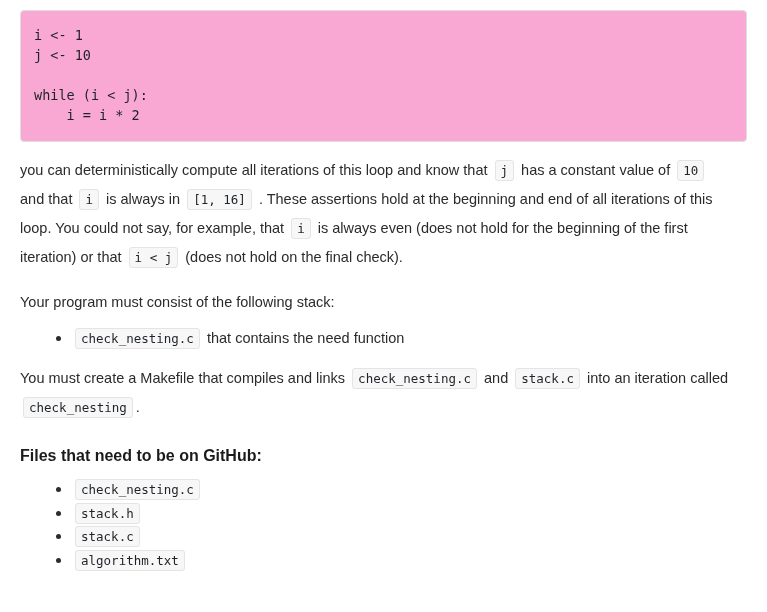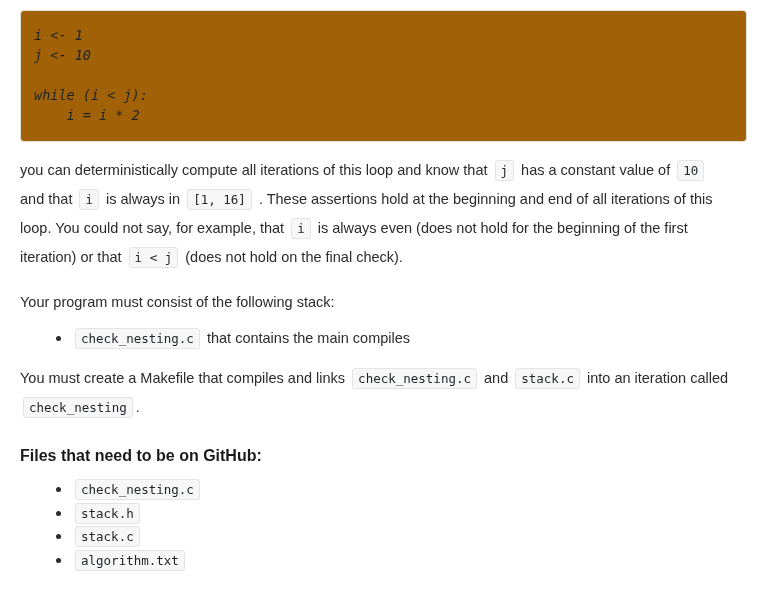--- a/index.html
+++ b/index.html
@@ -16,29 +16,28 @@
     color: #24292e;
     -webkit-font-smoothing: antialiased;
   }
   .page {
     padding: 0 20px;
     box-sizing: border-box;
     width: 767px;
   }
   
   .codeblock {
-    background: #a16207;
+    background: #f9a8d4;
     border: 1px solid #e2dedb;
     border-radius: 4px;
     margin: 10px 0 0 0;
     padding: 14px 13px 16px 13px;
     box-sizing: border-box;
     width: 727px;
     min-height: 110px;
-    font-style: italic;
   }
   .codeblock pre {
     margin: 0;
     font-family: "DejaVu Sans Mono", "Liberation Mono", monospace;
     font-size: 13.5px;
     line-height: 20px;
     color: #1f2328;
     white-space: pre;
   }
   
@@ -107,21 +106,21 @@
 
 while (i &lt; j):
     i = i * 2</pre>
   </div>
 
   <p><span>you can deterministically compute all iterations of this loop and know that</span> <code class="chip">j</code> <span>has a constant value of</span> <code class="chip">10</code> <span>and that</span> <code class="chip">i</code> <span>is always in</span> <code class="chip">[1, 16]</code> <span>. These assertions hold at the beginning and end of all iterations of this loop. You could not say, for example, that</span> <code class="chip">i</code> <span>is always even (does not hold for the beginning of the first iteration) or that</span> <code class="chip">i &lt; j</code> <span>(does not hold on the final check).</span></p>
 
   <p class="tight">Your program must consist of the following stack:</p>
 
   <ul class="spaced">
-    <li><code class="chip">check_nesting.c</code> <span>that contains the main compiles</span></li>
+    <li><code class="chip">check_nesting.c</code> <span>that contains the need function</span></li>
   </ul>
 
   <p><span>You must create a Makefile that compiles and links</span> <code class="chip">check_nesting.c</code> <span>and</span> <code class="chip">stack.c</code> <span>into an iteration called</span> <code class="chip">check_nesting</code><span>.</span></p>
 
   <p class="bold-head">Files that need to be on GitHub:</p>
 
   <ul class="files">
     <li><code class="chip">check_nesting.c</code></li>
     <li><code class="chip">stack.h</code></li>
     <li><code class="chip">stack.c</code></li>

